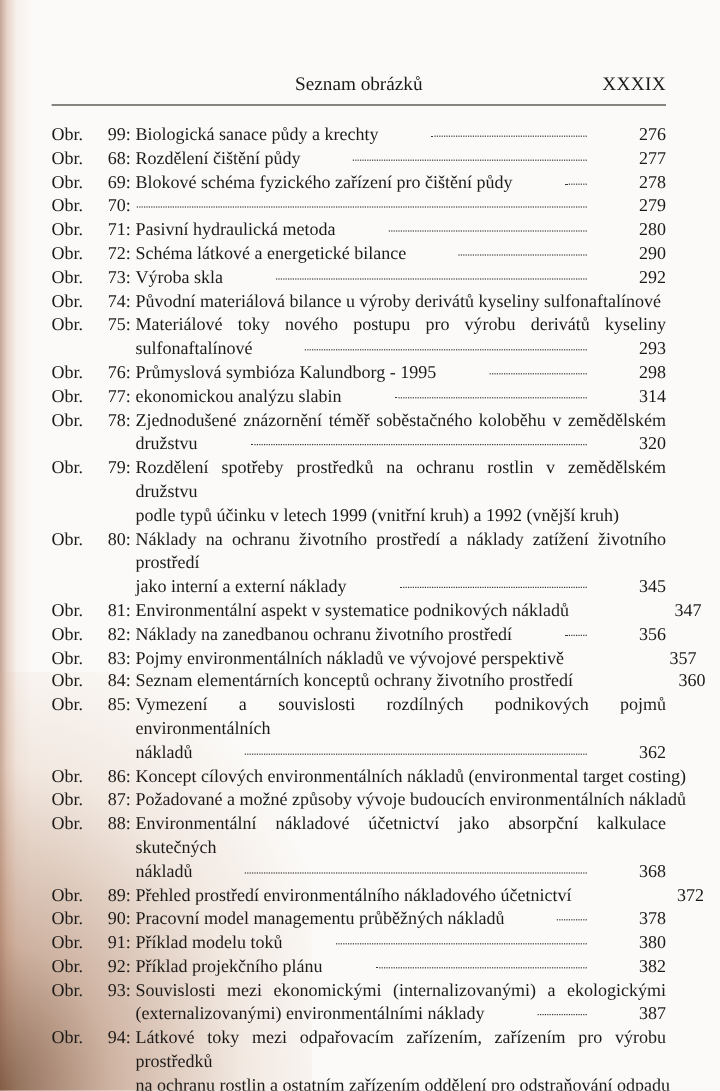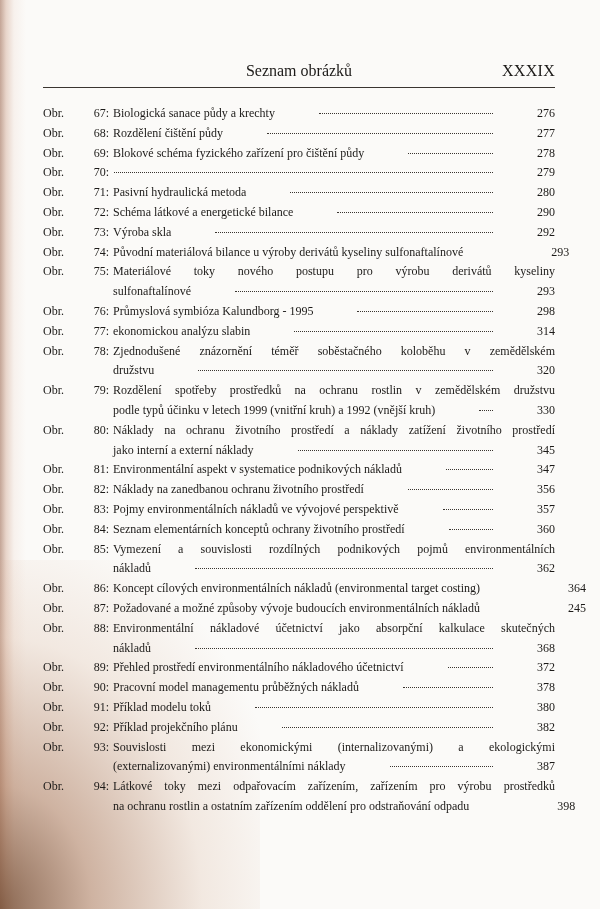--- a/index.html
+++ b/index.html
@@ -28,21 +28,21 @@
     position: absolute; left: 43px; top: 62px; width: 512px; height: 20px;
     font-size: 16px;
   }
   .header .title { position: absolute; left: 0; right: 0; text-align: center; top: 0; }
   .header .pagenum { position: absolute; right: 0; top: 0; letter-spacing: 0.3px; }
   .header-rule {
     position: absolute; left: 43px; top: 87px; width: 512px; height: 1px;
     background: #3a3530;
   }
   .list { position: absolute; left: 43px; top: 104px; width: 512px; }
-  .entry { position: relative; font-size: 12px; line-height: 19.8px; }
+  .entry { position: relative; font-size: 15px; line-height: 19.8px; }
   .entry .label { position: absolute; left: 0; top: 0; width: 32px; }
   .entry .num { position: absolute; left: 36px; top: 0; width: 30px; text-align: right; }
   .entry .num::after { content: ":"; }
   .entry .body { margin-left: 70px; }
   .line { display: flex; align-items: baseline; white-space: nowrap; gap: 43px; }
   .line.justify { display: block; text-align: justify; text-align-last: justify; white-space: normal; }
   .line .txt { flex: 0 0 auto; }
   .line .dots {
     flex: 1 1 auto; overflow: hidden; margin: 0 1px;
     border-bottom: 1.5px dotted #3a3530; height: 0; transform: translateY(-3px);
@@ -57,21 +57,21 @@
 
 <div class="header">
   <div class="title">Seznam obrázků</div>
   <div class="pagenum">XXXIX</div>
 </div>
 <div class="header-rule"></div>
 
 <div class="list" id="list">
     <div class="entry">
       <span class="label">Obr.</span>
-      <span class="num">67</span>
+      <span class="num">99</span>
       <div class="body">
         <div class="line">
           <span class="txt">Biologická sanace půdy a krechty</span>
           <span class="dots"></span>
           <span class="pg">276</span>
         </div>
       </div>
     </div>
     <div class="entry">
       <span class="label">Obr.</span>

